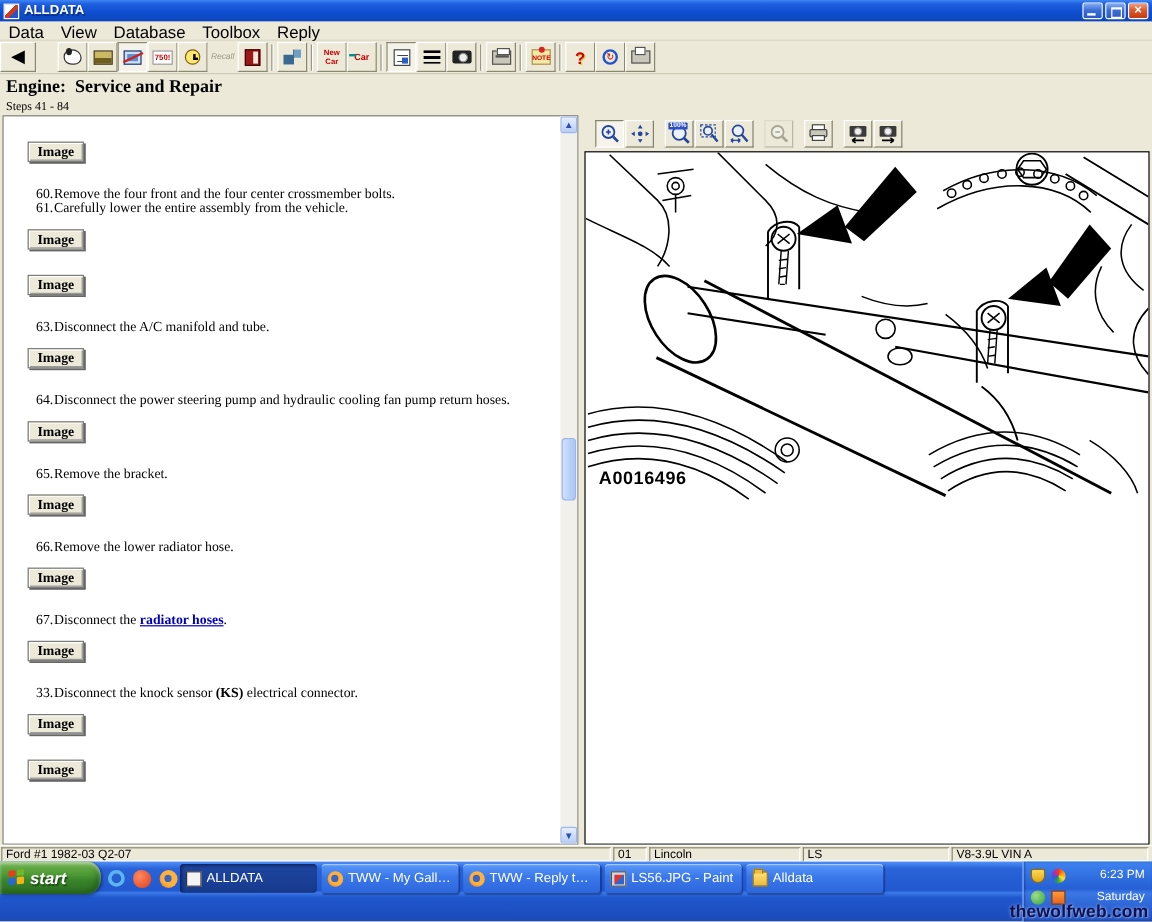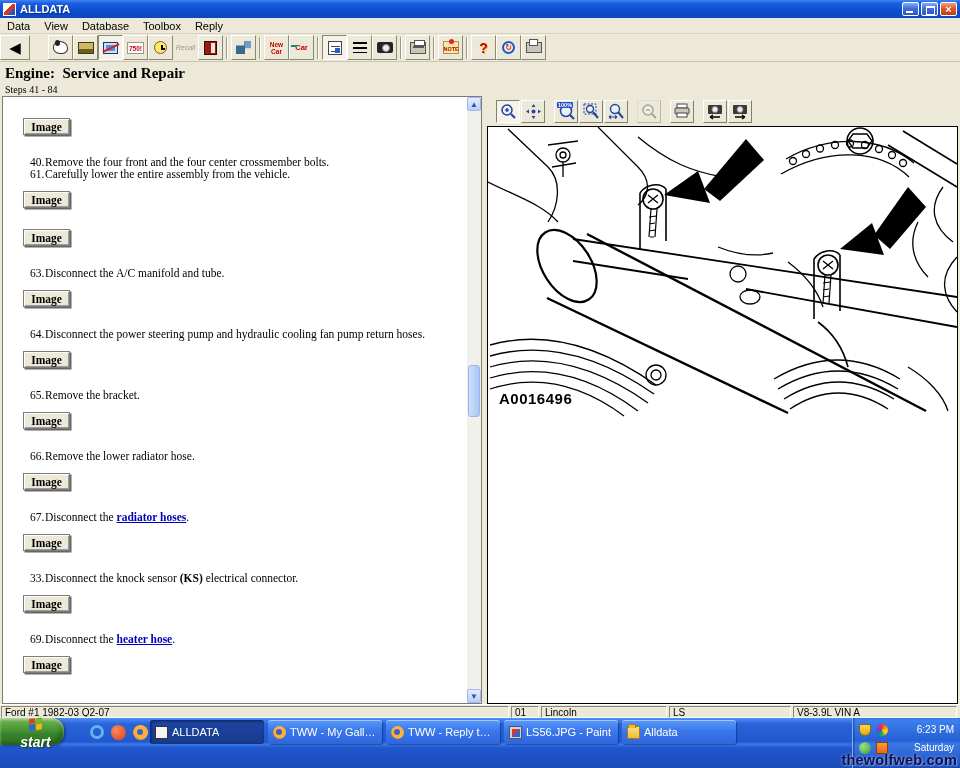--- a/index.html
+++ b/index.html
@@ -17,21 +17,21 @@
   .wc { width:17px; height:14px; margin-left:2px; border:1px solid #fff; border-radius:2px;
     background:linear-gradient(#86aef3,#3e6fd6 45%,#2a59c4); position:relative; color:#fff; }
   .wc-close { background:linear-gradient(#f0a184,#dd5a2c 45%,#c43c10); font-weight:bold;
     font-size:11px; text-align:center; line-height:12px; }
   .wc-min::after { content:""; position:absolute; left:3px; bottom:2px; width:7px; height:2px; background:#fff; }
   .wc-restore::after { content:""; position:absolute; left:4px; top:3px; width:7px; height:6px;
     border:1px solid #fff; border-top-width:2px; }
 
   
   .menubar { position:absolute; left:0; top:18px; width:960px; height:16px; background:#ece9d8;
-    display:flex; align-items:flex-end; font-size:11px; border-bottom:1px solid #d8d4c4; }
+    display:flex; align-items:flex-start; font-size:14px; border-bottom:1px solid #d8d4c4; }
   .menu-item { padding:1px 7px; color:#000; }
 
   
   .toolbar { position:absolute; left:0; top:34px; width:960px; height:28px; background:#ece9d8;
     display:flex; align-items:center; border-bottom:1px solid #c9c5b2; }
   .tbtn { width:25px; height:25px; margin:0 0; background:#ece9d8; border:1px solid transparent;
     display:flex; align-items:center; justify-content:center; position:relative; }
   .tbtn.raised { border-color:#fff #8a8870 #8a8870 #fff; }
   .tbtn.pressed { border-color:#8a8870 #fff #fff #8a8870; background:#f4f2e8; }
   .tbtn.wide { width:30px; }
@@ -121,24 +121,24 @@
   
   .statusbar { position:absolute; left:0; top:704px; width:960px; height:14px; background:#ece9d8;
     border-top:1px solid #fff; display:flex; align-items:stretch; padding:1px 1px 0 1px; font-size:10px; }
   .status-cell { border:1px solid; border-color:#8a8870 #fff #fff #8a8870; margin-right:2px;
     padding:0 3px; line-height:11px; overflow:hidden; white-space:nowrap; }
   .sc0 { flex:0 0 508px; } .sc1 { flex:0 0 28px; } .sc2 { flex:0 0 126px; } .sc3 { flex:0 0 122px; } .sc4 { flex:1; }
 
   
   .taskbar { position:absolute; left:0; top:718px; width:960px; height:50px;
     background:linear-gradient(180deg,#4e90f8 0%,#2a63d8 12%,#2158cf 48%,#3b79e8 52%,#2057ce 60%,#1b4ab8 100%); }
-  .startbtn { position:absolute; left:0; top:0; width:64px; height:27px; border-radius:0 12px 12px 0;
+  .startbtn { position:absolute; left:0; top:0; width:84px; height:27px; border-radius:0 12px 12px 0;
     background:linear-gradient(#74b552,#4c9a35 40%,#37822a 60%,#2f7423);
     box-shadow:inset 0 2px 3px rgba(255,255,255,.5), inset -3px -2px 5px rgba(0,40,0,.35), 1px 1px 3px rgba(0,0,30,.5);
-    display:flex; align-items:center; padding-left:7px; gap:4px;flex-direction:column; }
+    display:flex; align-items:center; padding-left:7px; gap:4px; }
   .start-label { color:#fff; font-weight:bold; font-style:italic; font-size:14px; text-shadow:1px 1px 1px #1c4a12; }
   .winflag { width:14px; height:13px; display:grid; grid-template-columns:6px 6px; grid-template-rows:5px 6px; gap:1px; transform:skewY(-6deg); }
   .winflag span { border-radius:1px; }
   .wf1{background:#e33e1e;} .wf2{background:#73b628;} .wf3{background:#2a66d8;} .wf4{background:#f2b511;}
   .quicklaunch { position:absolute; left:90px; top:4px; height:20px; display:flex; gap:7px; align-items:center; }
   .ql { width:15px; height:15px; border-radius:50%; }
   .ql-ie { border:3px solid #5db4ef; background:transparent; width:14px; height:14px; }
   .ql-red { background:radial-gradient(circle at 35% 35%,#ff8a5e,#dd3c1c); border-radius:45% 55% 50% 50%; }
   .ql-ff { background:radial-gradient(circle at 60% 40%,#ffb13b 55%,#e06710); position:relative; }
   .ql-ff::after { content:""; position:absolute; left:4px; top:4px; width:6px; height:6px; border-radius:50%; background:#3b63c4; }
@@ -265,21 +265,21 @@
 
   <div class="main">
 
     <div class="left-panel">
       <div class="steps-content">
           <div class="step-block">
             <button class="img-btn">Image</button>
           </div>
           <div class="step-block">
             <div class="step-line">
-              <span class="step-num">40.</span>
+              <span class="step-num">60.</span>
               <span class="step-text"><span>Remove the four front and the four center crossmember bolts.</span></span>
             </div>
             <div class="step-line">
               <span class="step-num">61.</span>
               <span class="step-text"><span>Carefully lower the entire assembly from the vehicle.</span></span>
             </div>
             <button class="img-btn">Image</button>
           </div>
           <div class="step-block">
             <button class="img-btn">Image</button>
@@ -320,24 +320,20 @@
             <button class="img-btn">Image</button>
           </div>
           <div class="step-block">
             <div class="step-line">
               <span class="step-num">33.</span>
               <span class="step-text"><span>Disconnect the knock sensor </span><b>(KS)</b><span> electrical connector.</span></span>
             </div>
             <button class="img-btn">Image</button>
           </div>
           <div class="step-block">
-            <div class="step-line">
-              <span class="step-num">69.</span>
-              <span class="step-text"><span>Disconnect the </span><a href="#" class="step-link">heater hose</a><span>.</span></span>
-            </div>
             <button class="img-btn">Image</button>
           </div>
         </div>
       <div class="vscroll">
         <div class="sb-btn sb-up">▲</div>
         <div class="sb-thumb"></div>
         <div class="sb-btn sb-down">▼</div>
       </div>
     </div>
 

